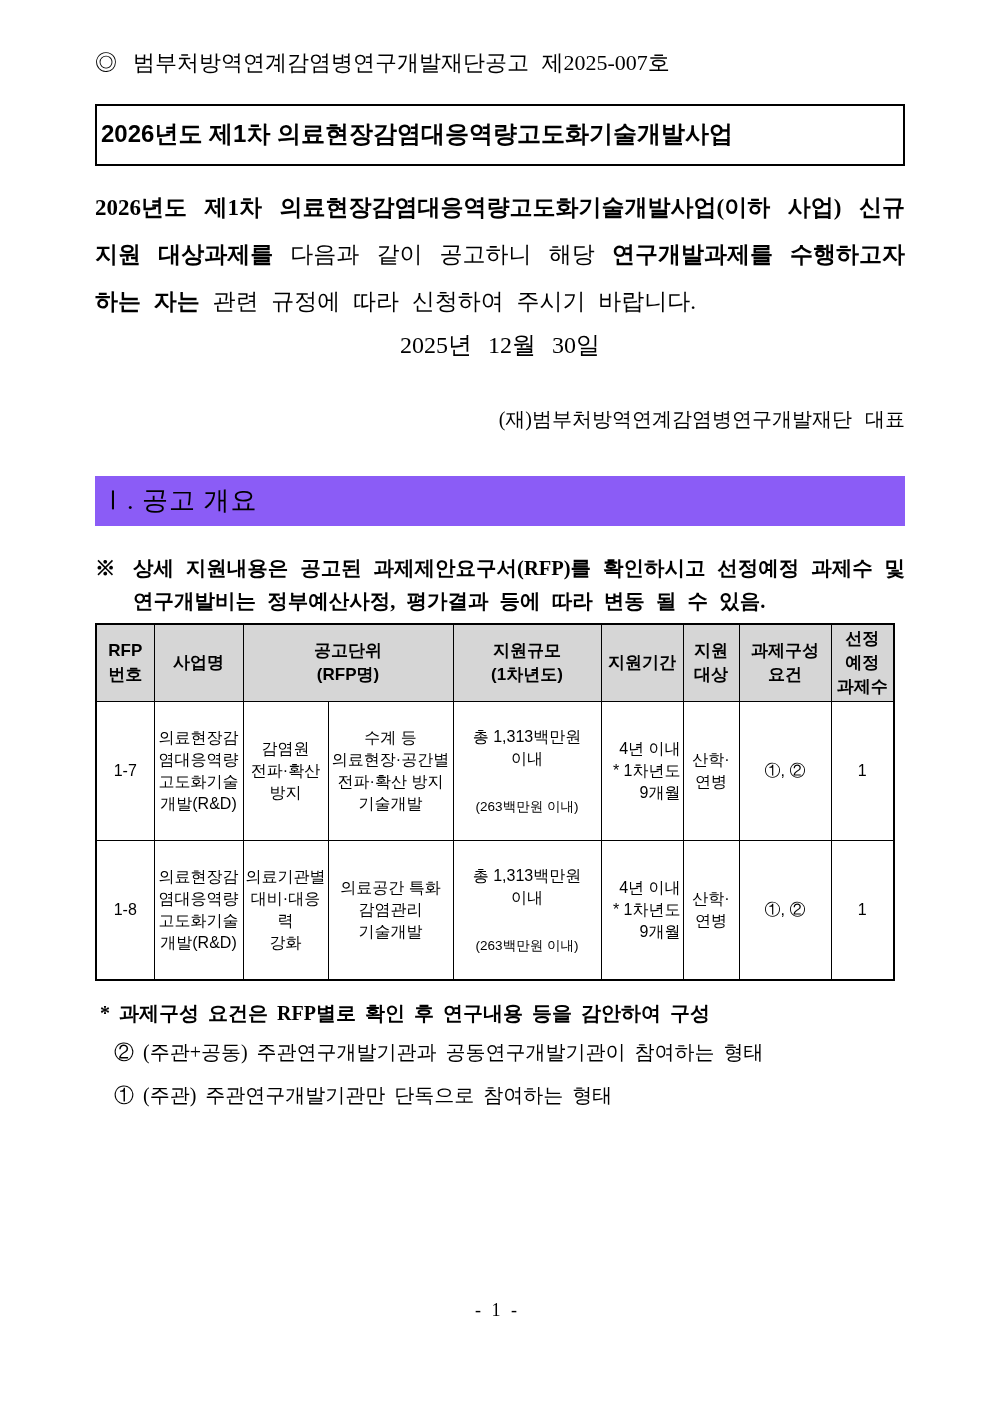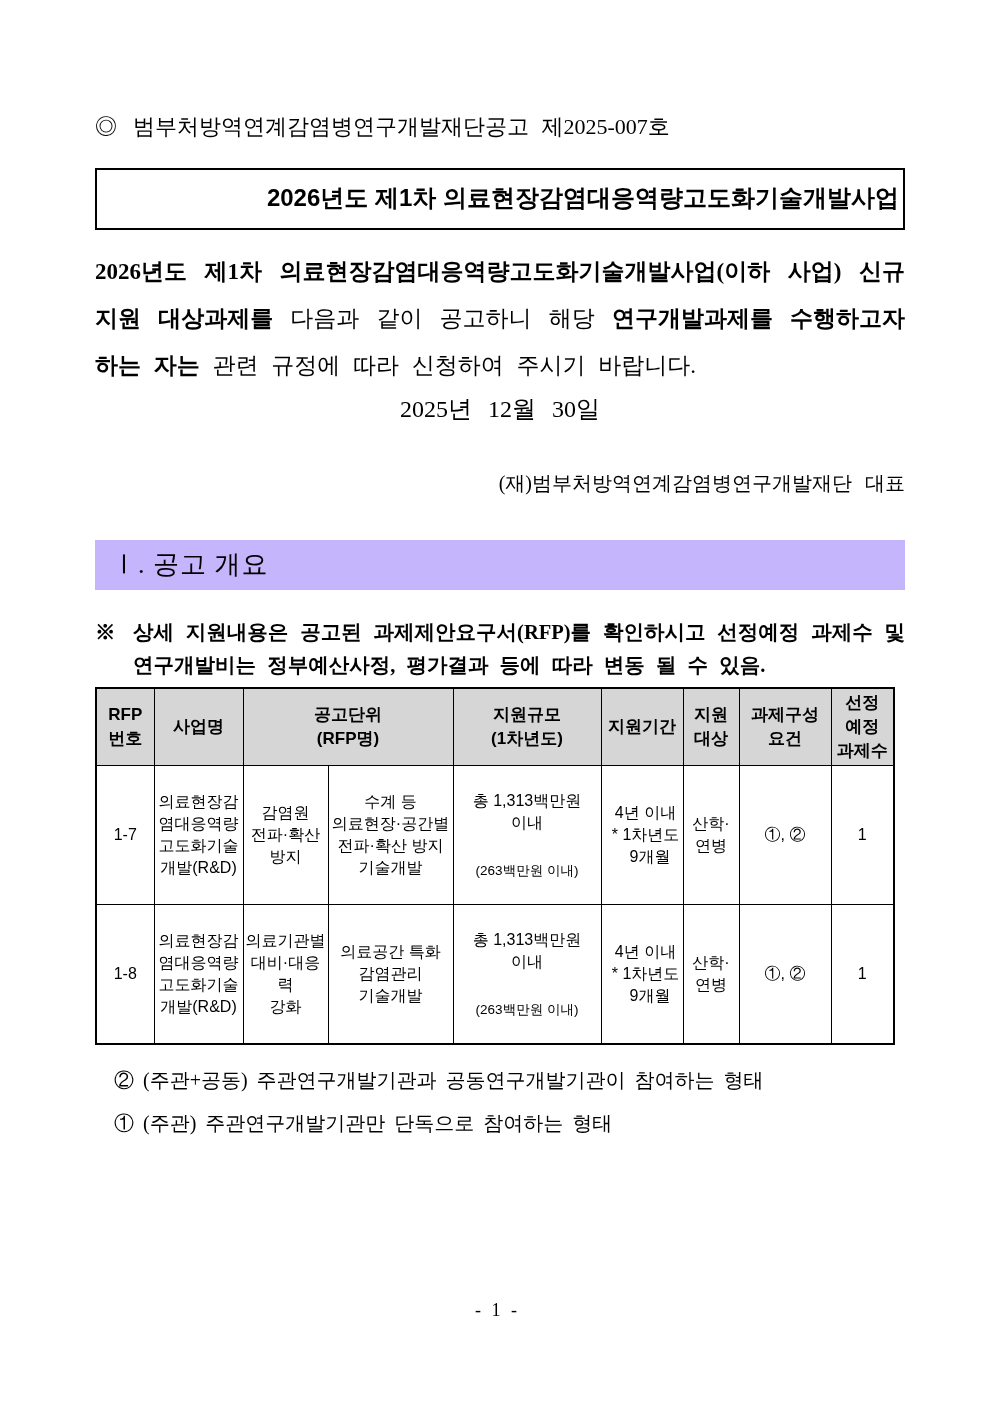--- a/index.html
+++ b/index.html
@@ -7,32 +7,32 @@
     width: 992px; height: 1403px;
     background: #ffffff;
     font-family: "Liberation Serif", serif;
     color: #000;
     position: relative;
     overflow: hidden;
   }
   .content { width: 810px; margin-left: 95px; }
 
   .notice-line {
-    padding-top: 112px;
+    padding-top: 48px;
     font-size: 22px; line-height: 30px;
     word-spacing: 7px;
     white-space: nowrap;
   }
   .notice-marker { margin-right: 16px; }
 
   .title-box {
     margin-top: 26px;
     border: 2px solid #000;
     padding: 9px 4px 11px 4px;
-    text-align: right;
+    text-align: left;
     font-family: "Liberation Sans", sans-serif;
     font-weight: bold;
     font-size: 24px; line-height: 38px;
   }
 
   .intro-paragraph {
     margin-top: 18px;
     font-size: 23px; line-height: 47px;
     text-align: justify;
     word-spacing: 7px;
@@ -48,23 +48,23 @@
 
   .signature-line {
     margin-top: 40px;
     text-align: right;
     font-size: 20px; line-height: 34px;
     word-spacing: 8px;
   }
 
   .section-heading {
     margin-top: 40px;
-    background: #c4b5fd;
+    background: #8b5cf6;
     height: 50px; line-height: 50px;
-    padding-left: 16px;
+    padding-left: 5px;
     font-size: 26px;
     letter-spacing: 1px;
   }
 
   .note {
     margin-top: 26px;
     display: flex;
     font-weight: bold;
     font-size: 20.5px; line-height: 33px;
   }
@@ -88,21 +88,21 @@
     line-height: 22px;
   }
   .rfp-table th {
     background: #d6d6d6;
     font-weight: bold;
     font-size: 17px;
     line-height: 24px;
   }
   .rfp-table tr.header-row { height: 76px; }
   .rfp-table tr.data-row { height: 100px; }
-  td.cell-period { text-align: center; padding-left: 9px; }
+  td.cell-period { text-align: right; padding-left: 9px; }
   .scale-sub { display: block; font-size: 13.5px; margin-top: 6px; line-height: 18px; }
   .scale-main { display: block; }
 
   .footnotes { margin-top: 14px; font-size: 20px; }
   .footnote-title {
     font-weight: bold;
     line-height: 36px;
     padding-left: 5px;
     word-spacing: 4px;
   }
@@ -227,19 +227,20 @@
 &nbsp;&nbsp;9개월</td>
       <td>산학·
 연병</td>
       <td>①, ②</td>
       <td>1</td>
     </tr>
   </tbody>
     </table>
 
   <div class="footnotes">
+    <div class="footnote-title">* 과제구성 요건은 RFP별로 확인 후 연구내용 등을 감안하여 구성</div>
     <div class="footnote-item">② (주관+공동) 주관연구개발기관과 공동연구개발기관이 참여하는 형태</div>
     <div class="footnote-item">① (주관) 주관연구개발기관만 단독으로 참여하는 형태</div>
   </div>
 
 </div>
 
 <div class="page-number">- 1 -</div>
 
 </body></html>

